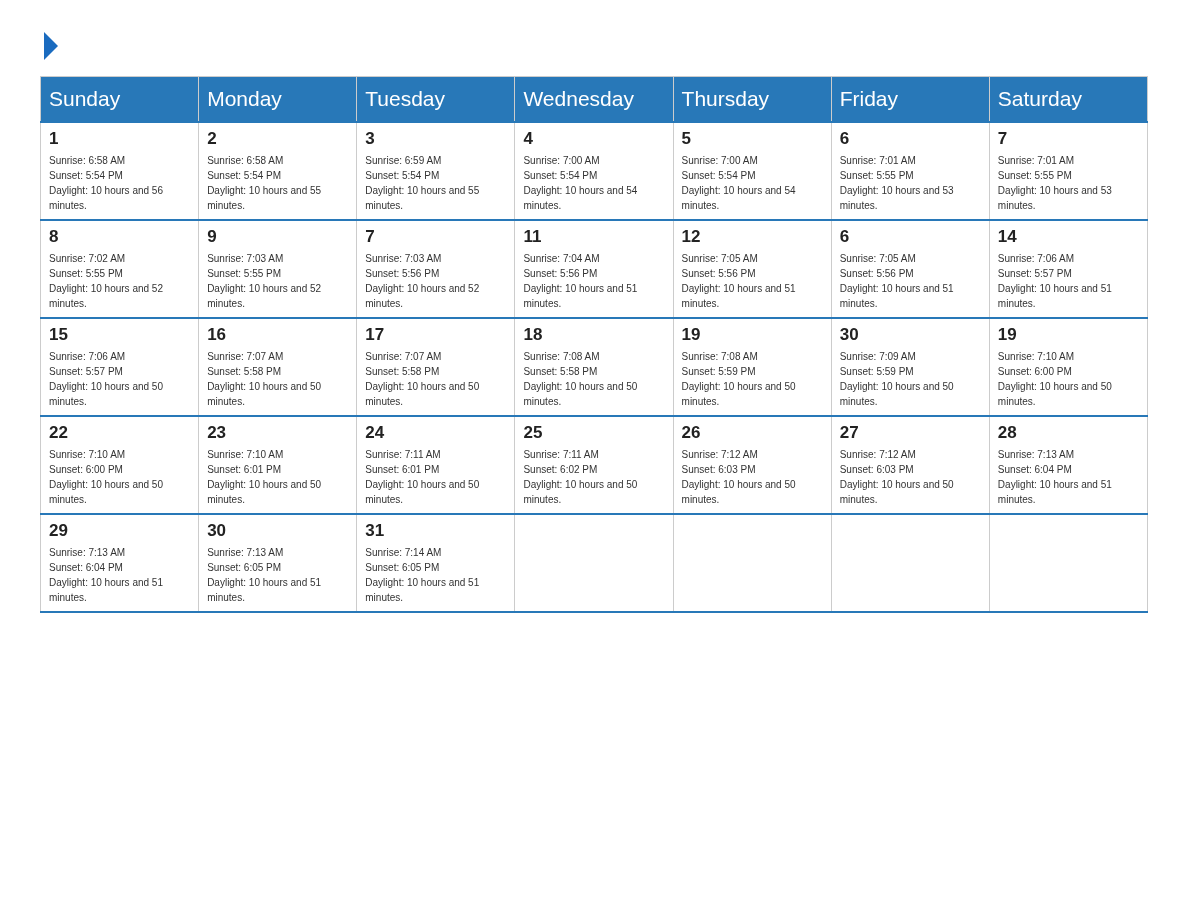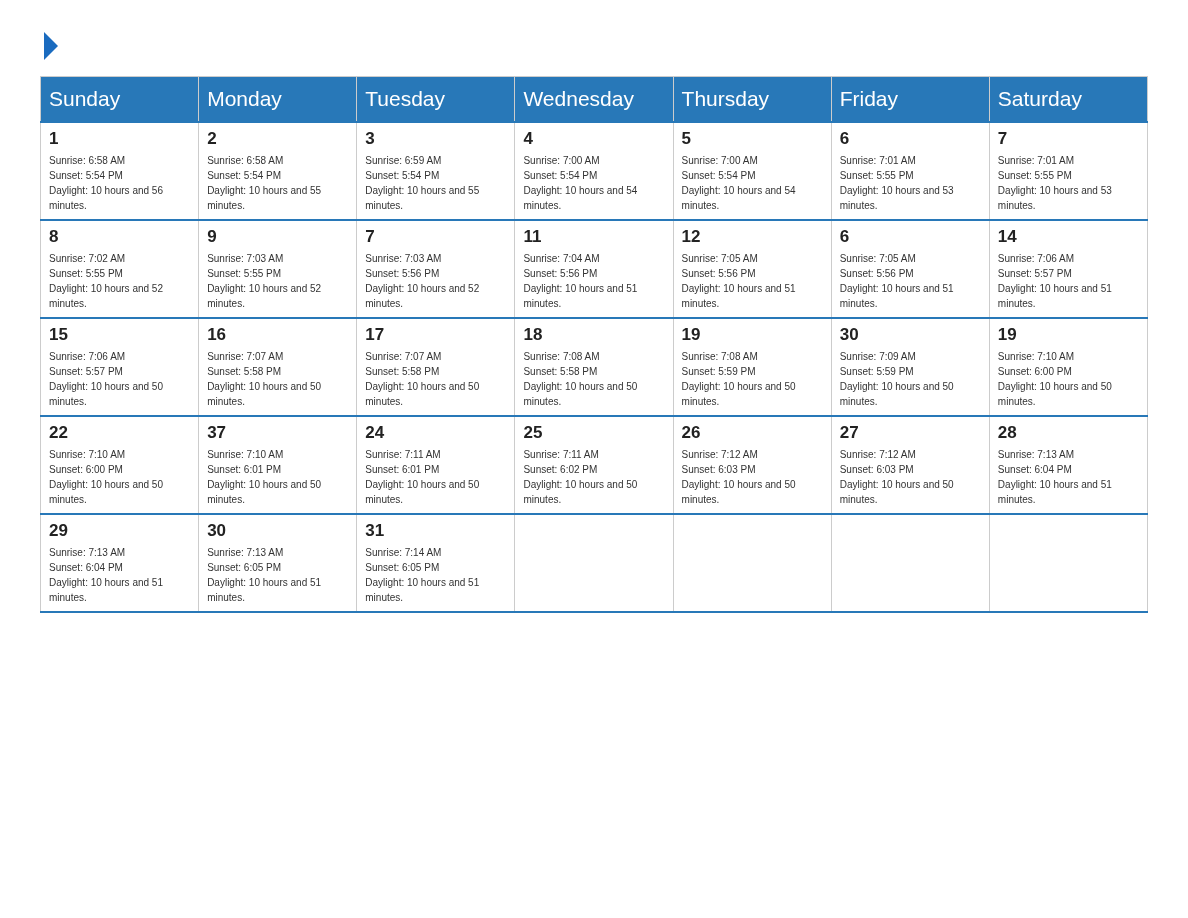--- a/index.html
+++ b/index.html
@@ -223,21 +223,21 @@
           <span class="day-number">19</span>
           <div class="day-info">Sunrise: 7:10 AM<br>Sunset: 6:00 PM<br>Daylight: 10 hours and 50 minutes.</div>
         </td>
       </tr>
       <tr>
         <td>
           <span class="day-number">22</span>
           <div class="day-info">Sunrise: 7:10 AM<br>Sunset: 6:00 PM<br>Daylight: 10 hours and 50 minutes.</div>
         </td>
         <td>
-          <span class="day-number">37</span>
+          <span class="day-number">23</span>
           <div class="day-info">Sunrise: 7:10 AM<br>Sunset: 6:01 PM<br>Daylight: 10 hours and 50 minutes.</div>
         </td>
         <td>
           <span class="day-number">24</span>
           <div class="day-info">Sunrise: 7:11 AM<br>Sunset: 6:01 PM<br>Daylight: 10 hours and 50 minutes.</div>
         </td>
         <td>
           <span class="day-number">25</span>
           <div class="day-info">Sunrise: 7:11 AM<br>Sunset: 6:02 PM<br>Daylight: 10 hours and 50 minutes.</div>
         </td>

